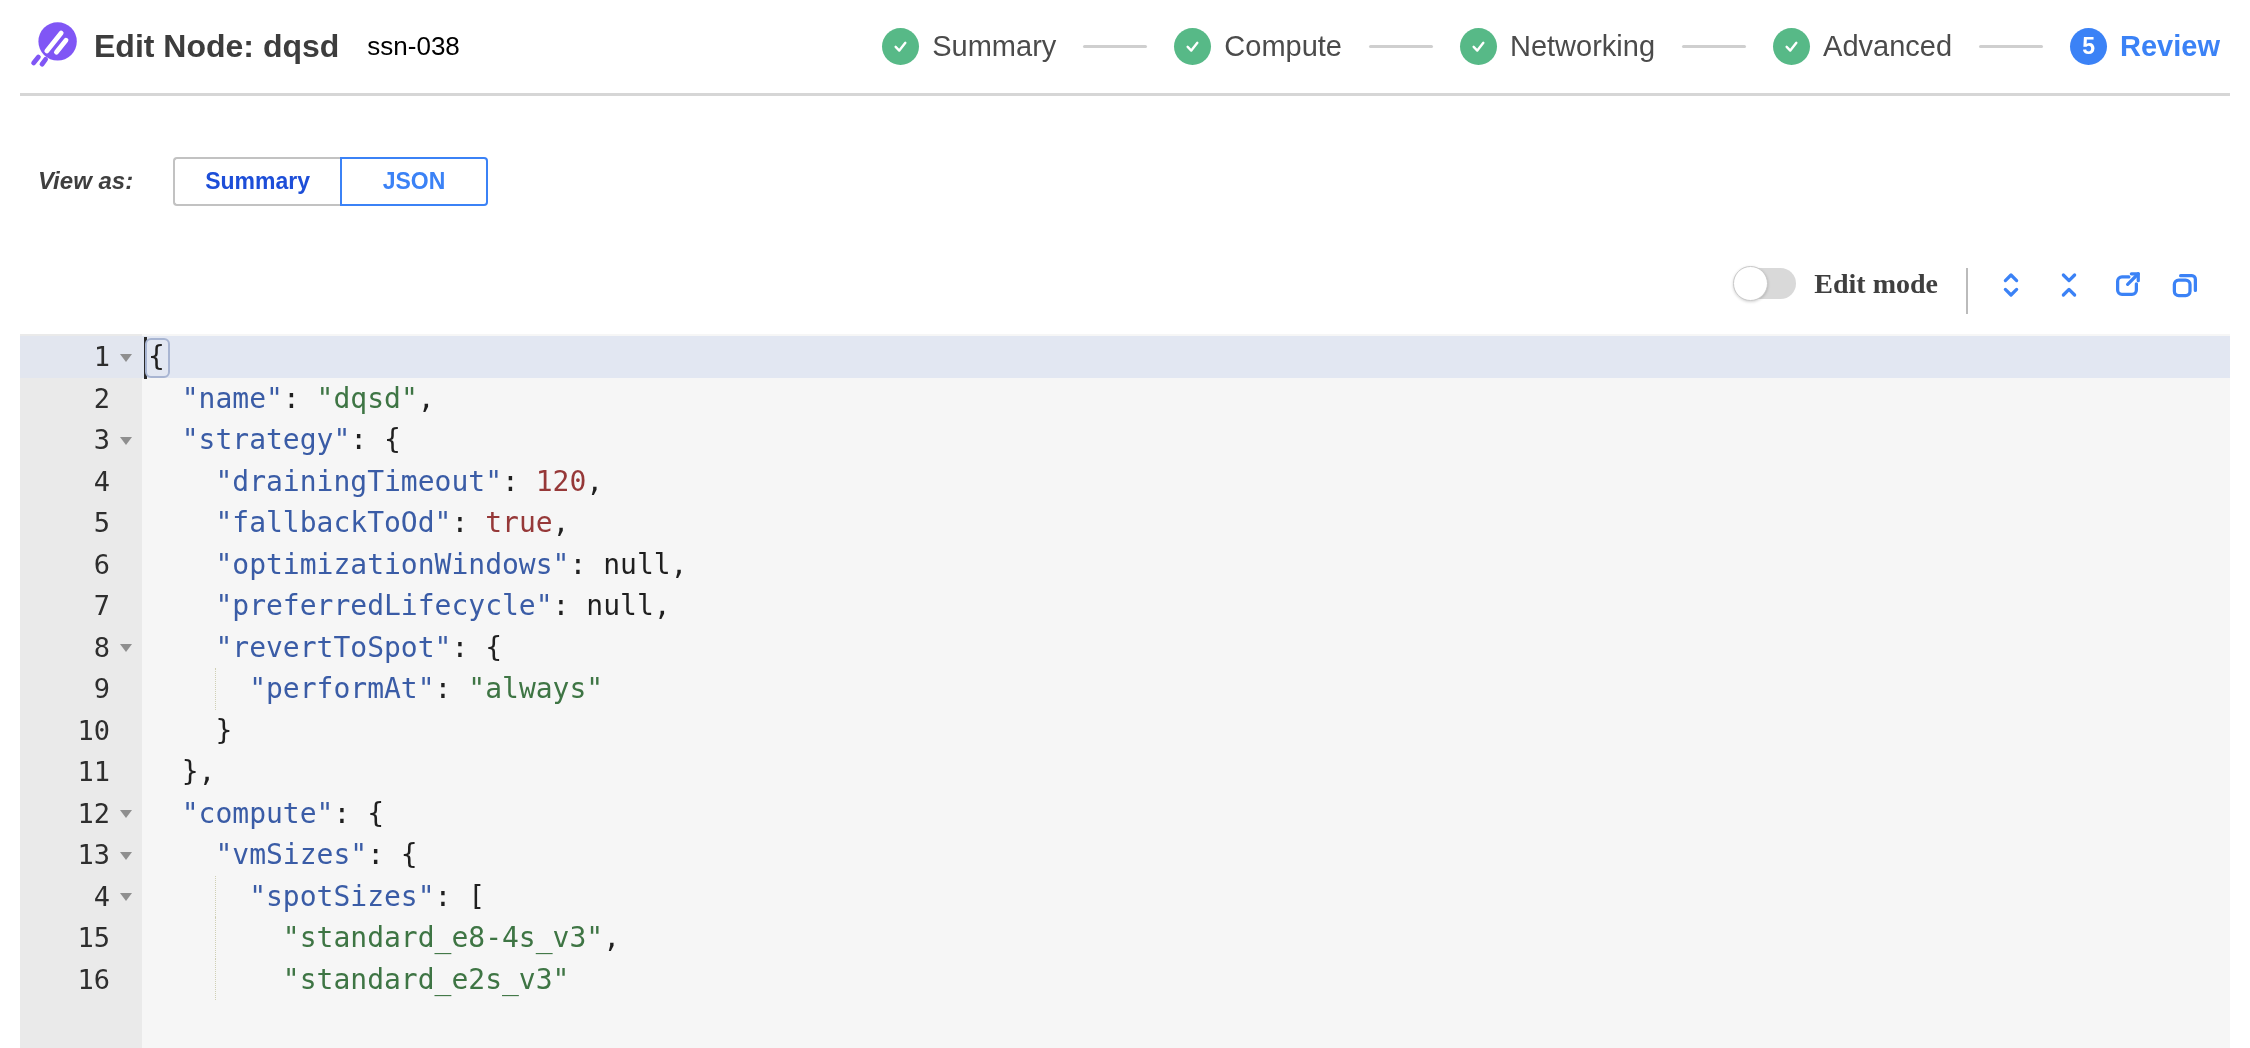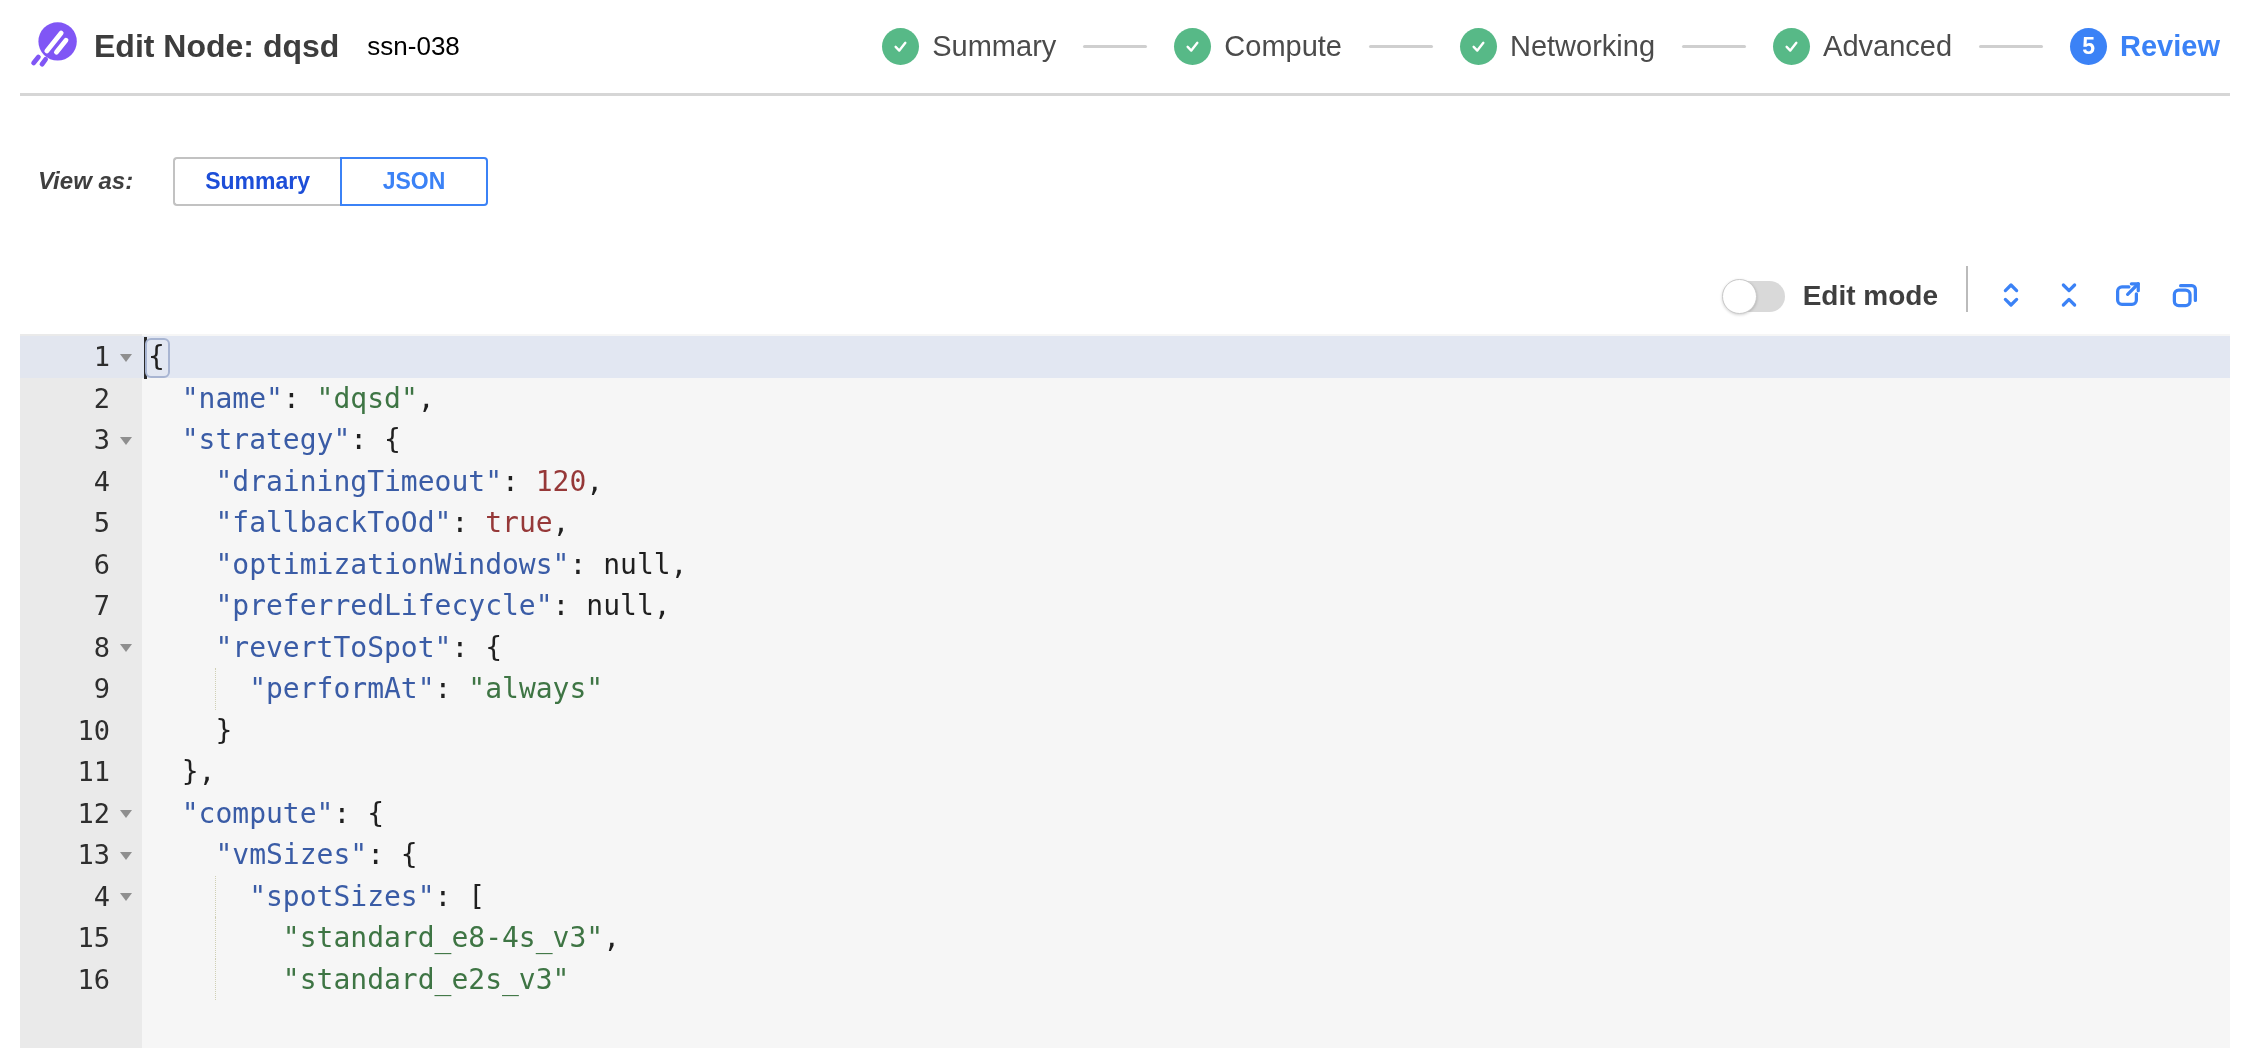--- a/index.html
+++ b/index.html
@@ -39,21 +39,21 @@
   .viewas-row{margin:60px 0 0 38px;display:flex;align-items:center;height:50px;}
   .viewas-label{font-size:24px;font-weight:bold;color:#3f3f3f;margin-right:40px;font-style:italic;}
   .segmented{display:flex;}
   .seg{height:49px;min-width:148px;padding:0 30px;background:#fff;
     font-family:"Liberation Sans", sans-serif;font-size:23px;font-weight:bold;
     display:flex;align-items:center;justify-content:center;cursor:pointer;}
   .seg.summary{border:2px solid #c2c2c2;border-right:none;border-radius:4px 0 0 4px;color:#1d4ed8;}
   .seg.json{border:2px solid var(--accent);border-radius:0 4px 4px 0;color:var(--accent);}
 
   
-  .toolbar-row{margin:62px 48px 0 0;display:flex;align-items:flex-end;justify-content:flex-end;height:44px;}
+  .toolbar-row{margin:62px 48px 0 0;display:flex;align-items:flex-start;justify-content:flex-end;height:44px;font-family:Liberation Serif, serif;}
   .toggle{width:60px;height:31px;border-radius:16px;background:#d9d9d9;position:relative;cursor:pointer;flex:0 0 auto;}
   .knob{width:35px;height:35px;border-radius:50%;background:#fff;border:1px solid #c9c9c9;
     position:absolute;left:-3px;top:-2px;box-shadow:0 1px 3px rgba(0,0,0,.18);}
   .editmode-label{font-size:28px;font-weight:600;color:#3f3f3f;margin:0 28px 0 18px;white-space:nowrap;}
   .tool-divider{width:2px;height:46px;background:#bbb;margin-right:26px;}
   .icon-btn{width:34px;height:34px;display:flex;align-items:center;justify-content:center;
     background:none;border:none;cursor:pointer;margin-left:24px;padding:0;}
   .icon-btn svg{width:30px;height:30px;stroke:var(--accent);fill:none;
     stroke-width:2.6;stroke-linecap:round;stroke-linejoin:round;}
 

